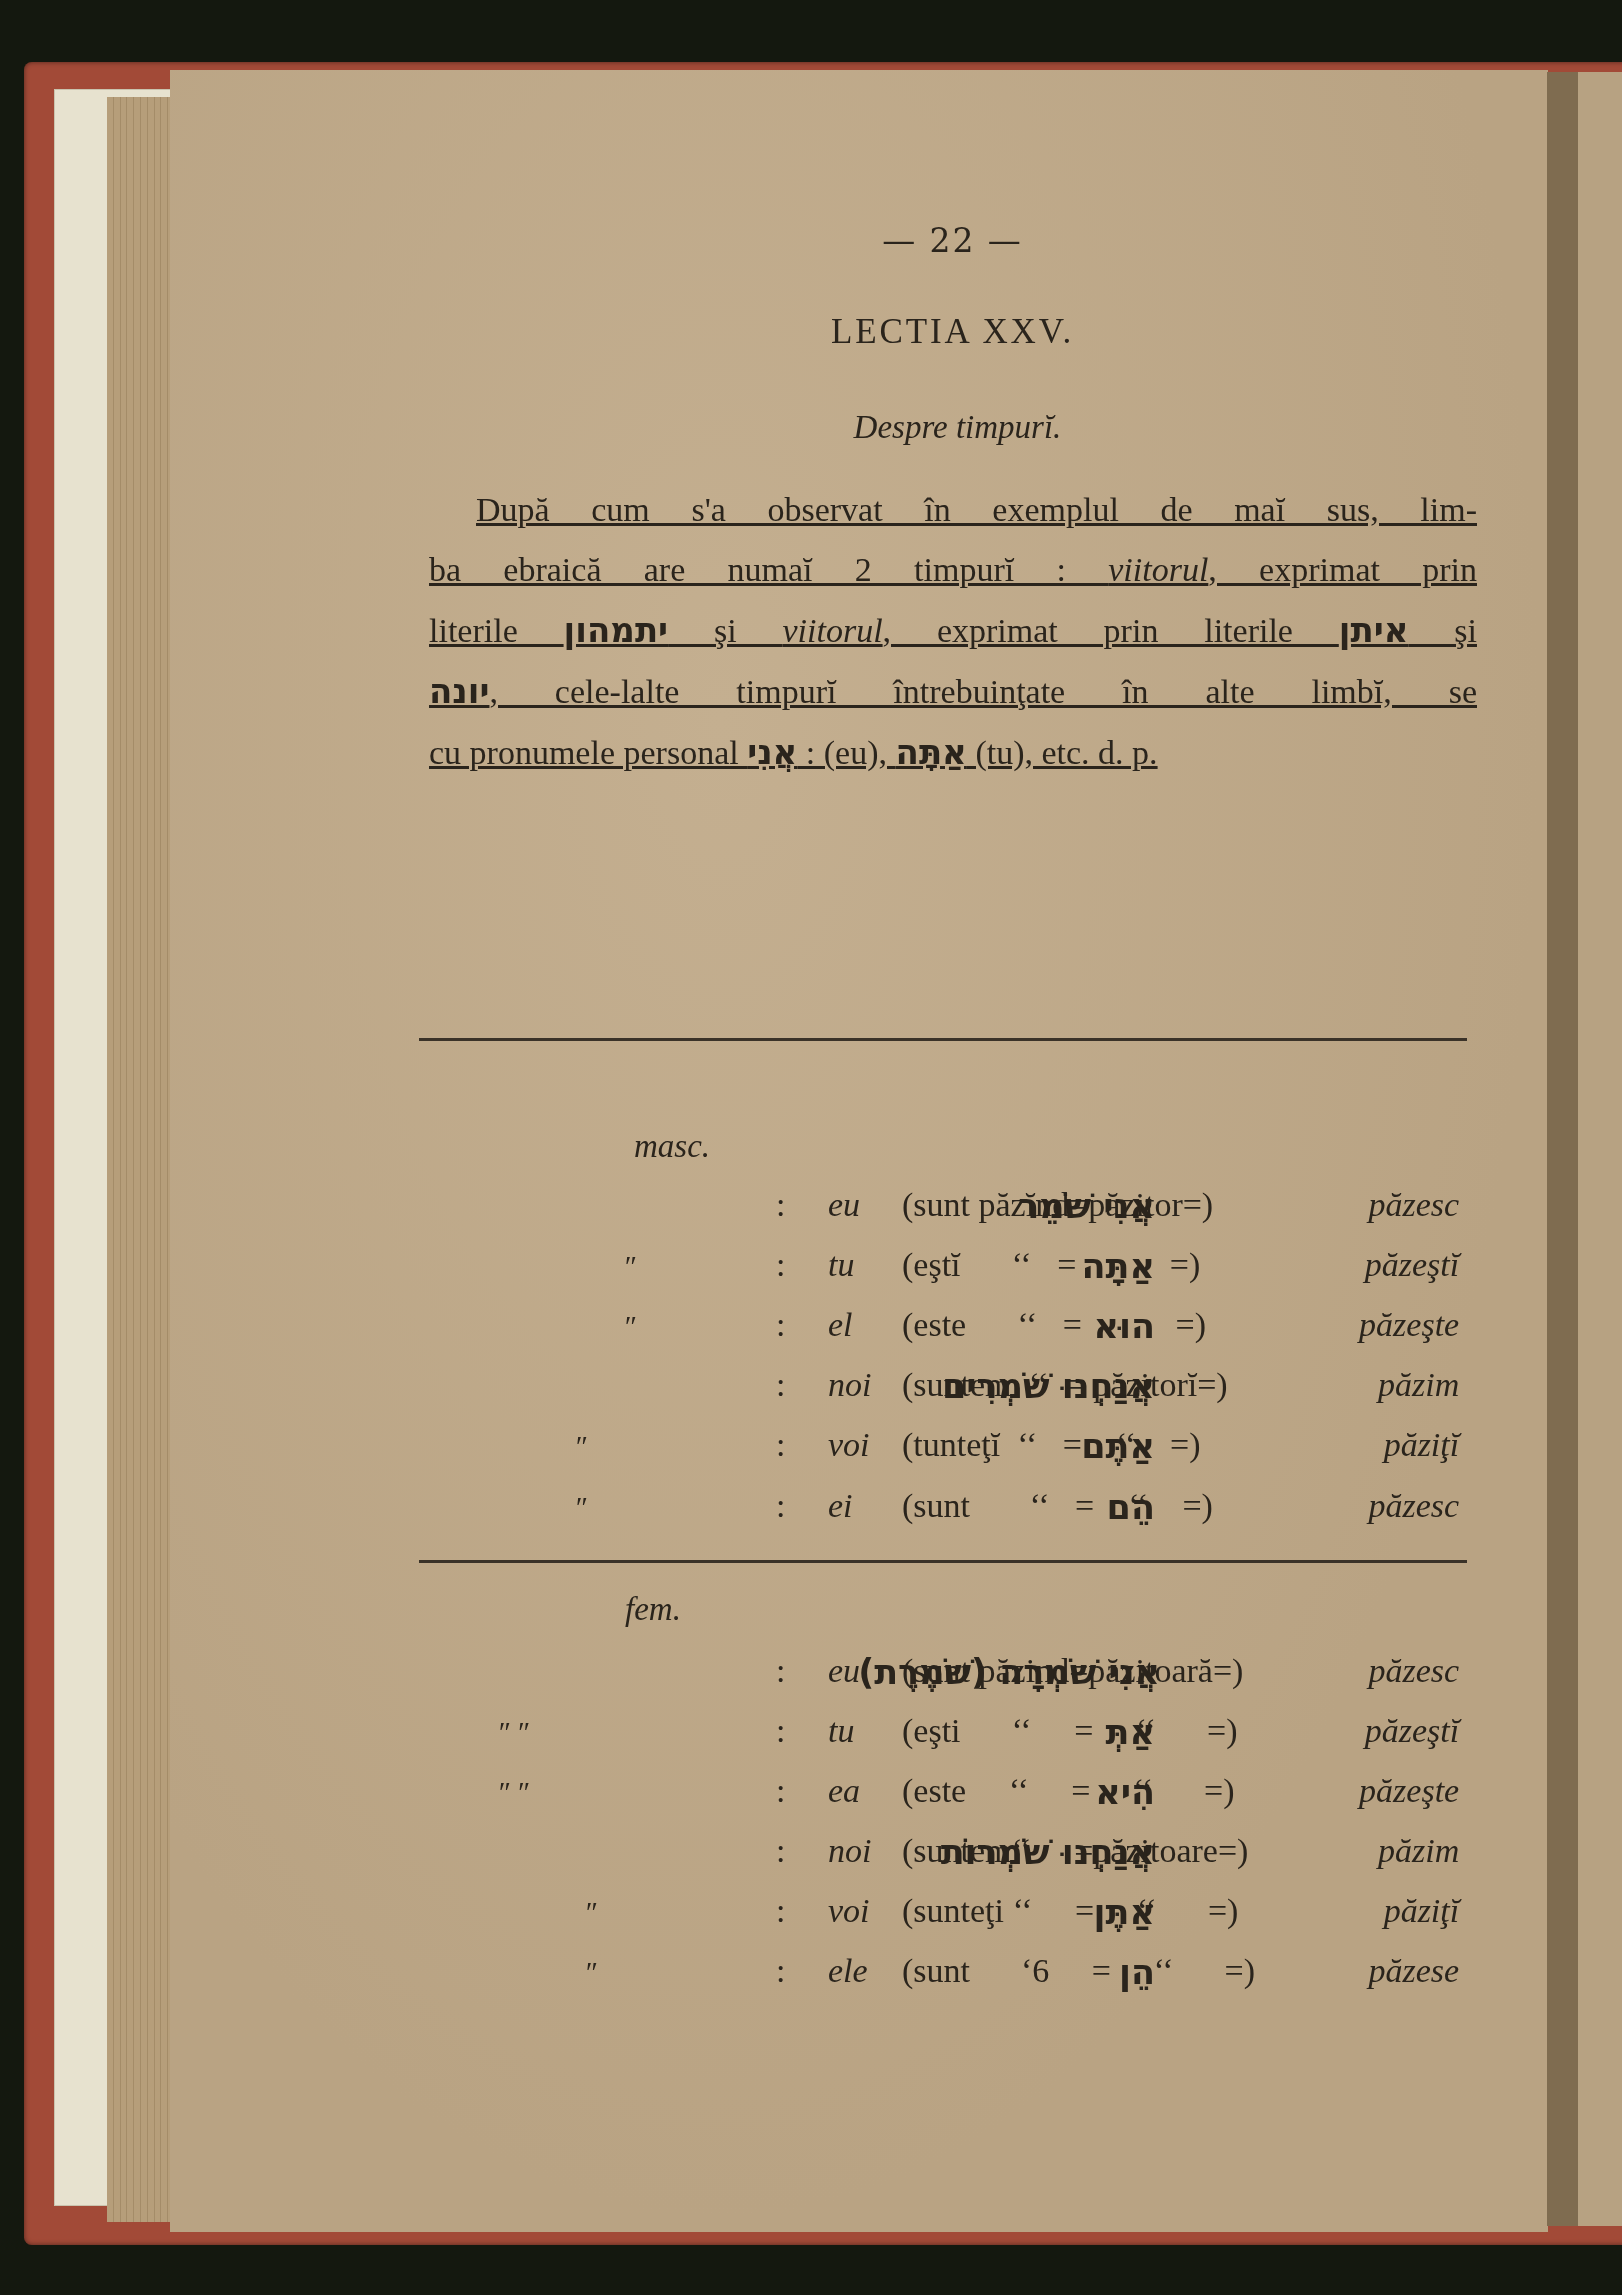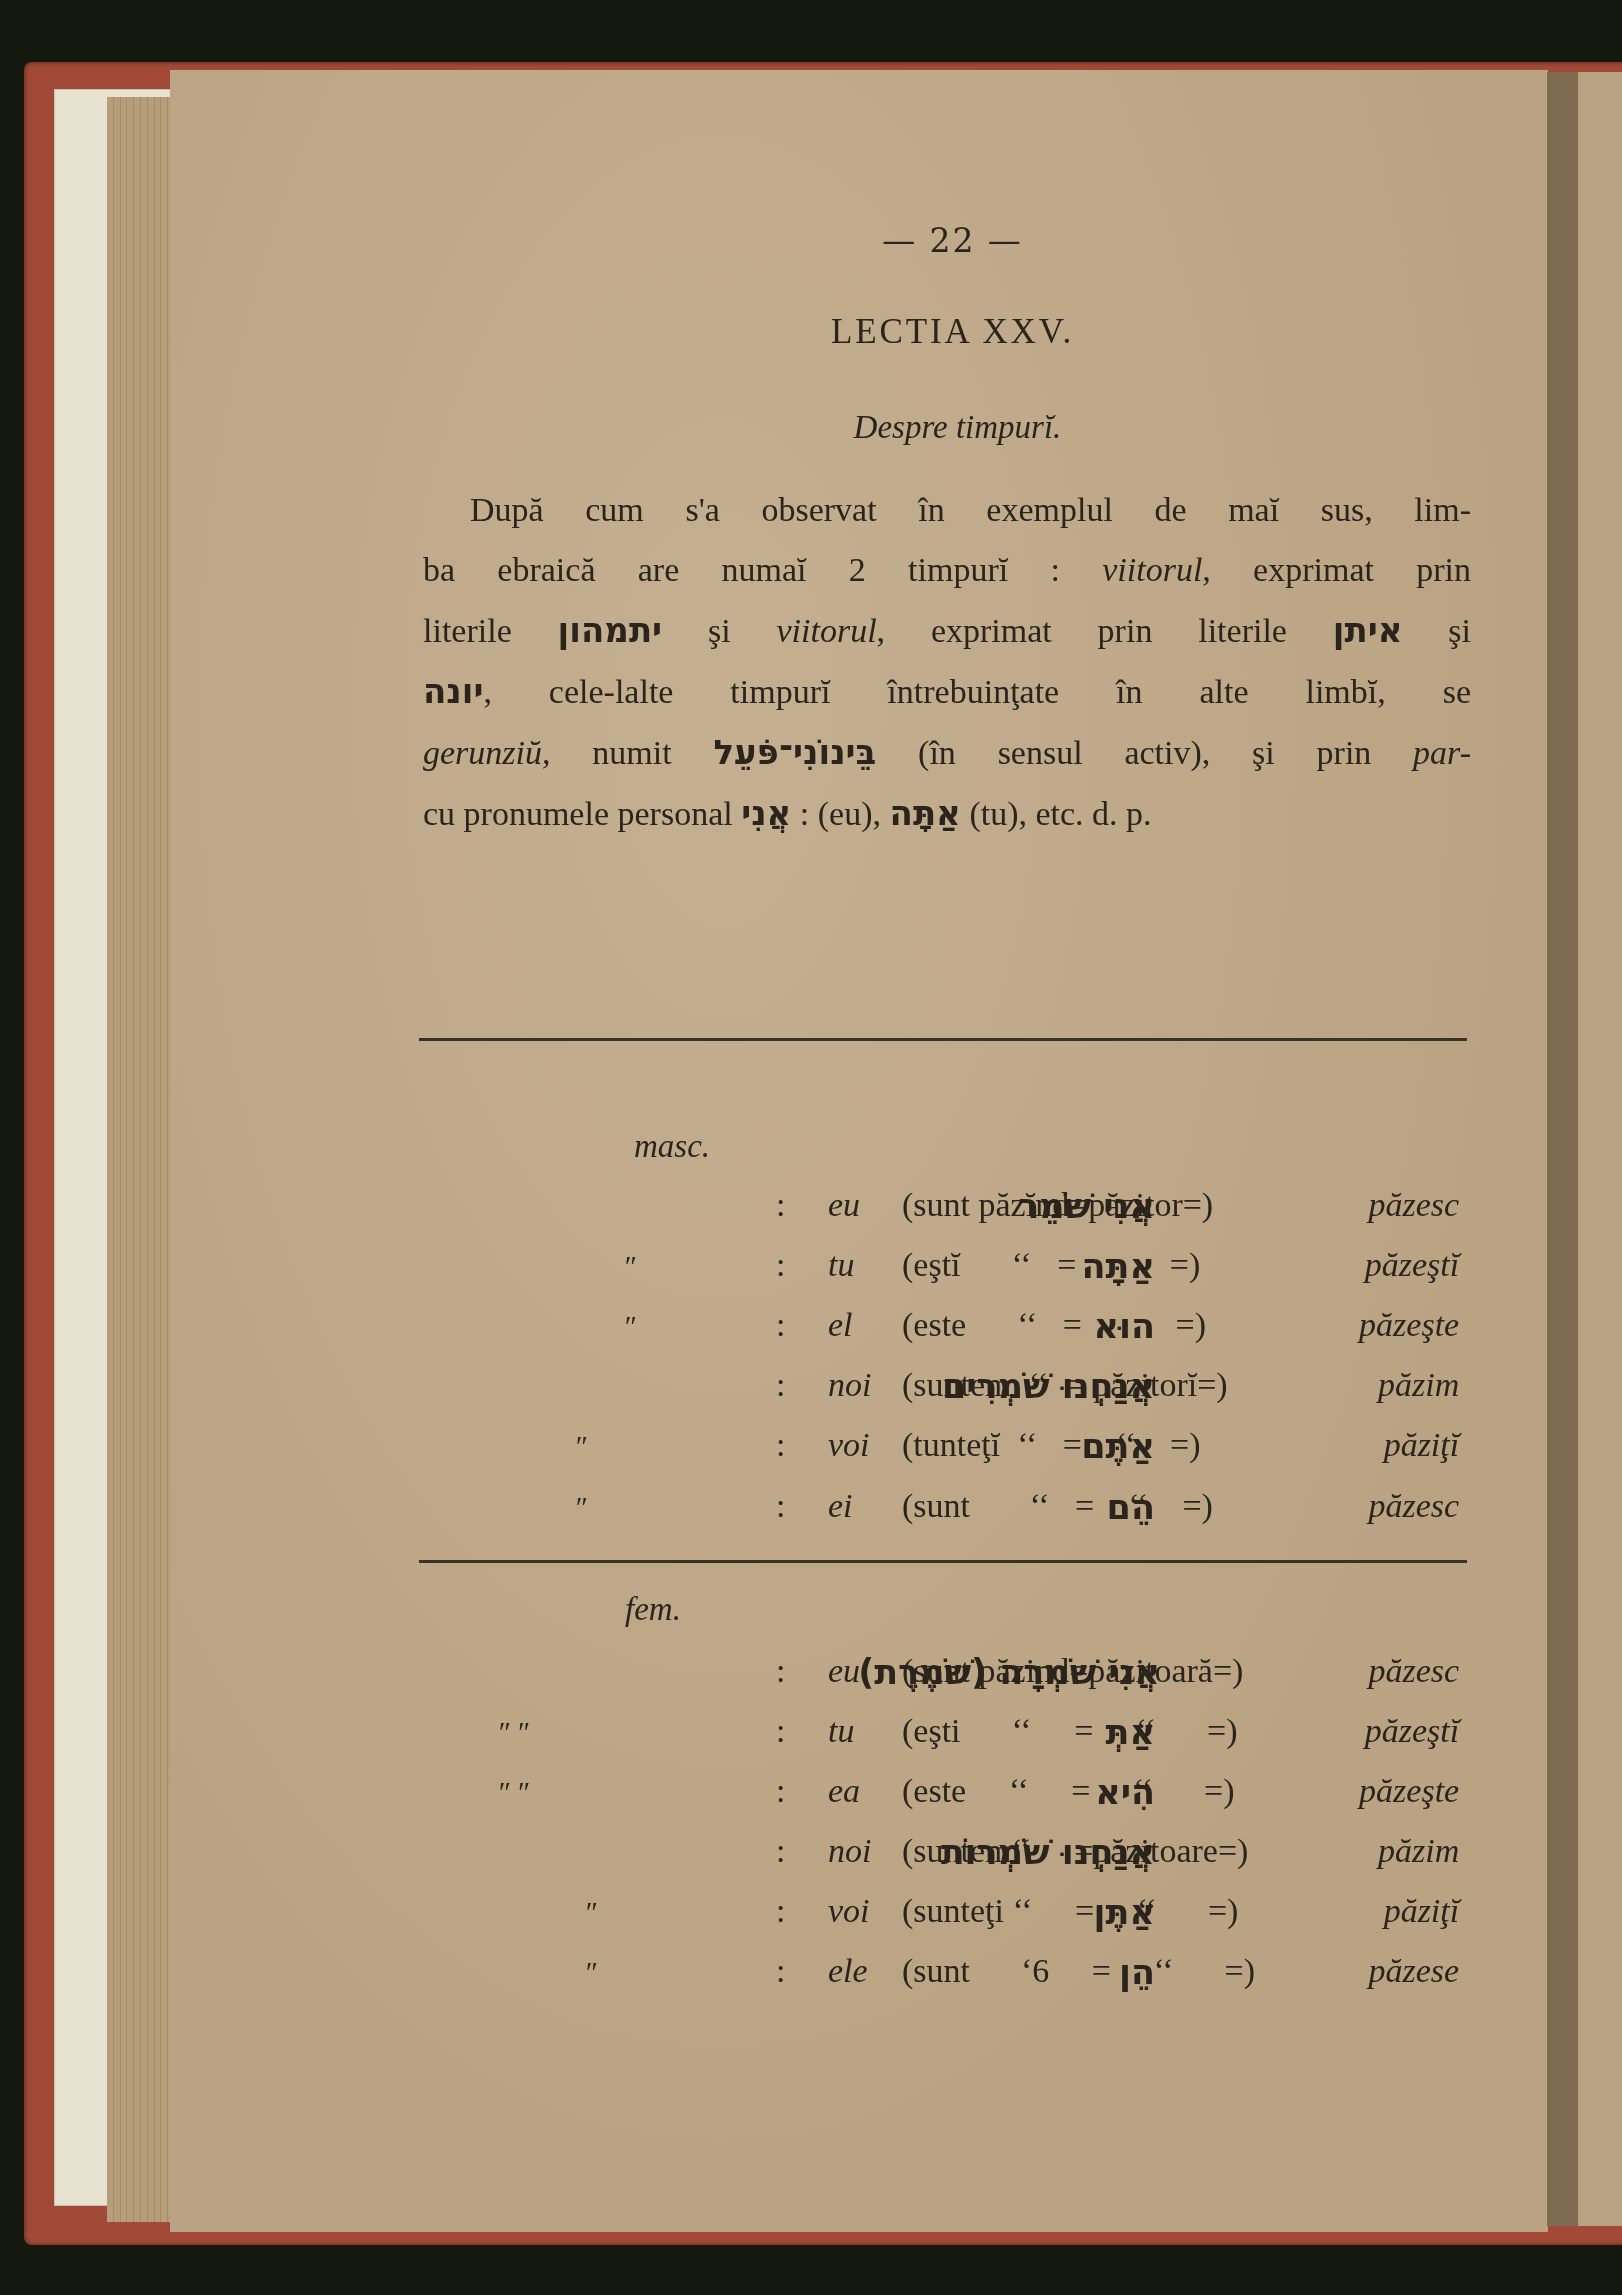--- a/index.html
+++ b/index.html
@@ -47,23 +47,23 @@
   }
   .lesson-title {
     position: absolute; left: 0; width: 1067px; top: 312px; text-align: center;
     font-size: 35px; letter-spacing: 2.9px; font-family: "Liberation Serif", serif;
   }
   .subtitle {
     position: absolute; left: 0; width: 1077px; top: 409px; text-align: center;
     font-size: 33px; font-style: italic; font-family: "Liberation Serif", serif;
   }
   .paragraph {
-    position: absolute; left: 4px; top: 480px; width: 1048px;
+    position: absolute; left: 10px; top: 480px; width: 1048px;
     font-family: "Liberation Serif", serif;
-    font-size: 34px; line-height: 60px; text-align: justify;
+    font-size: 34px; line-height: 60px; text-align: justify; text-decoration: underline;
   }
   .paragraph .line { display: block; white-space: nowrap; text-align-last: justify; text-align: justify; }
   .paragraph .line.first { padding-left: 47px; }
   .paragraph .line.last { text-align-last: left; }
   .paragraph i { font-style: italic; }
   .heb { font-family: "DejaVu Sans", sans-serif; font-weight: bold; direction: rtl; unicode-bidi: isolate; }
   .rule {
     position: absolute; left: 0; width: 1048px; height: 2.9px; background: #3a3228;
   }
   .table-title {
@@ -97,21 +97,20 @@
 <div class="content">
   <div class="page-number">— 22 —</div>
   <div class="lesson-title">LECTIA XXV.</div>
   <div class="subtitle">Despre timpurĭ.</div>
 
   <div class="paragraph">
     <span class="line first"><span>După cum s'a observat în exemplul de maĭ sus, lim-</span></span>
     <span class="line"><span>ba ebraică are numaĭ 2 timpurĭ : </span><i>viitorul</i><span>, exprimat prin</span></span>
     <span class="line"><span>literile </span><span class="heb">יתמהון</span><span> şi </span><i>viitorul</i><span>, exprimat prin literile </span><span class="heb">איתן</span><span> şi</span></span>
     <span class="line"><span class="heb">יונה</span><span>, cele-lalte timpurĭ întrebuinţate în alte limbĭ, se</span></span>
-    <span class="line"><i>gerunziŭ</i><span>, numit </span><span class="heb">בֵּינוֹנִי־פֹּעֵל</span><span> (în sensul activ), şi prin </span><i>par-</i></span>
     <span class="line last"><span>cu pronumele personal </span><span class="heb">אֲנִי</span><span> : (eu), </span><span class="heb">אַתָּה</span><span> (tu), etc. d. p.</span></span>
   </div>
 
   <div class="rule" style="top:1038px;"></div>
 
 
   <div class="gender-label" style="left:215px; top:1128px;">masc.</div>
 
   <div id="masc-rows">
     <div class="conj-row" style="top:1186px;">

